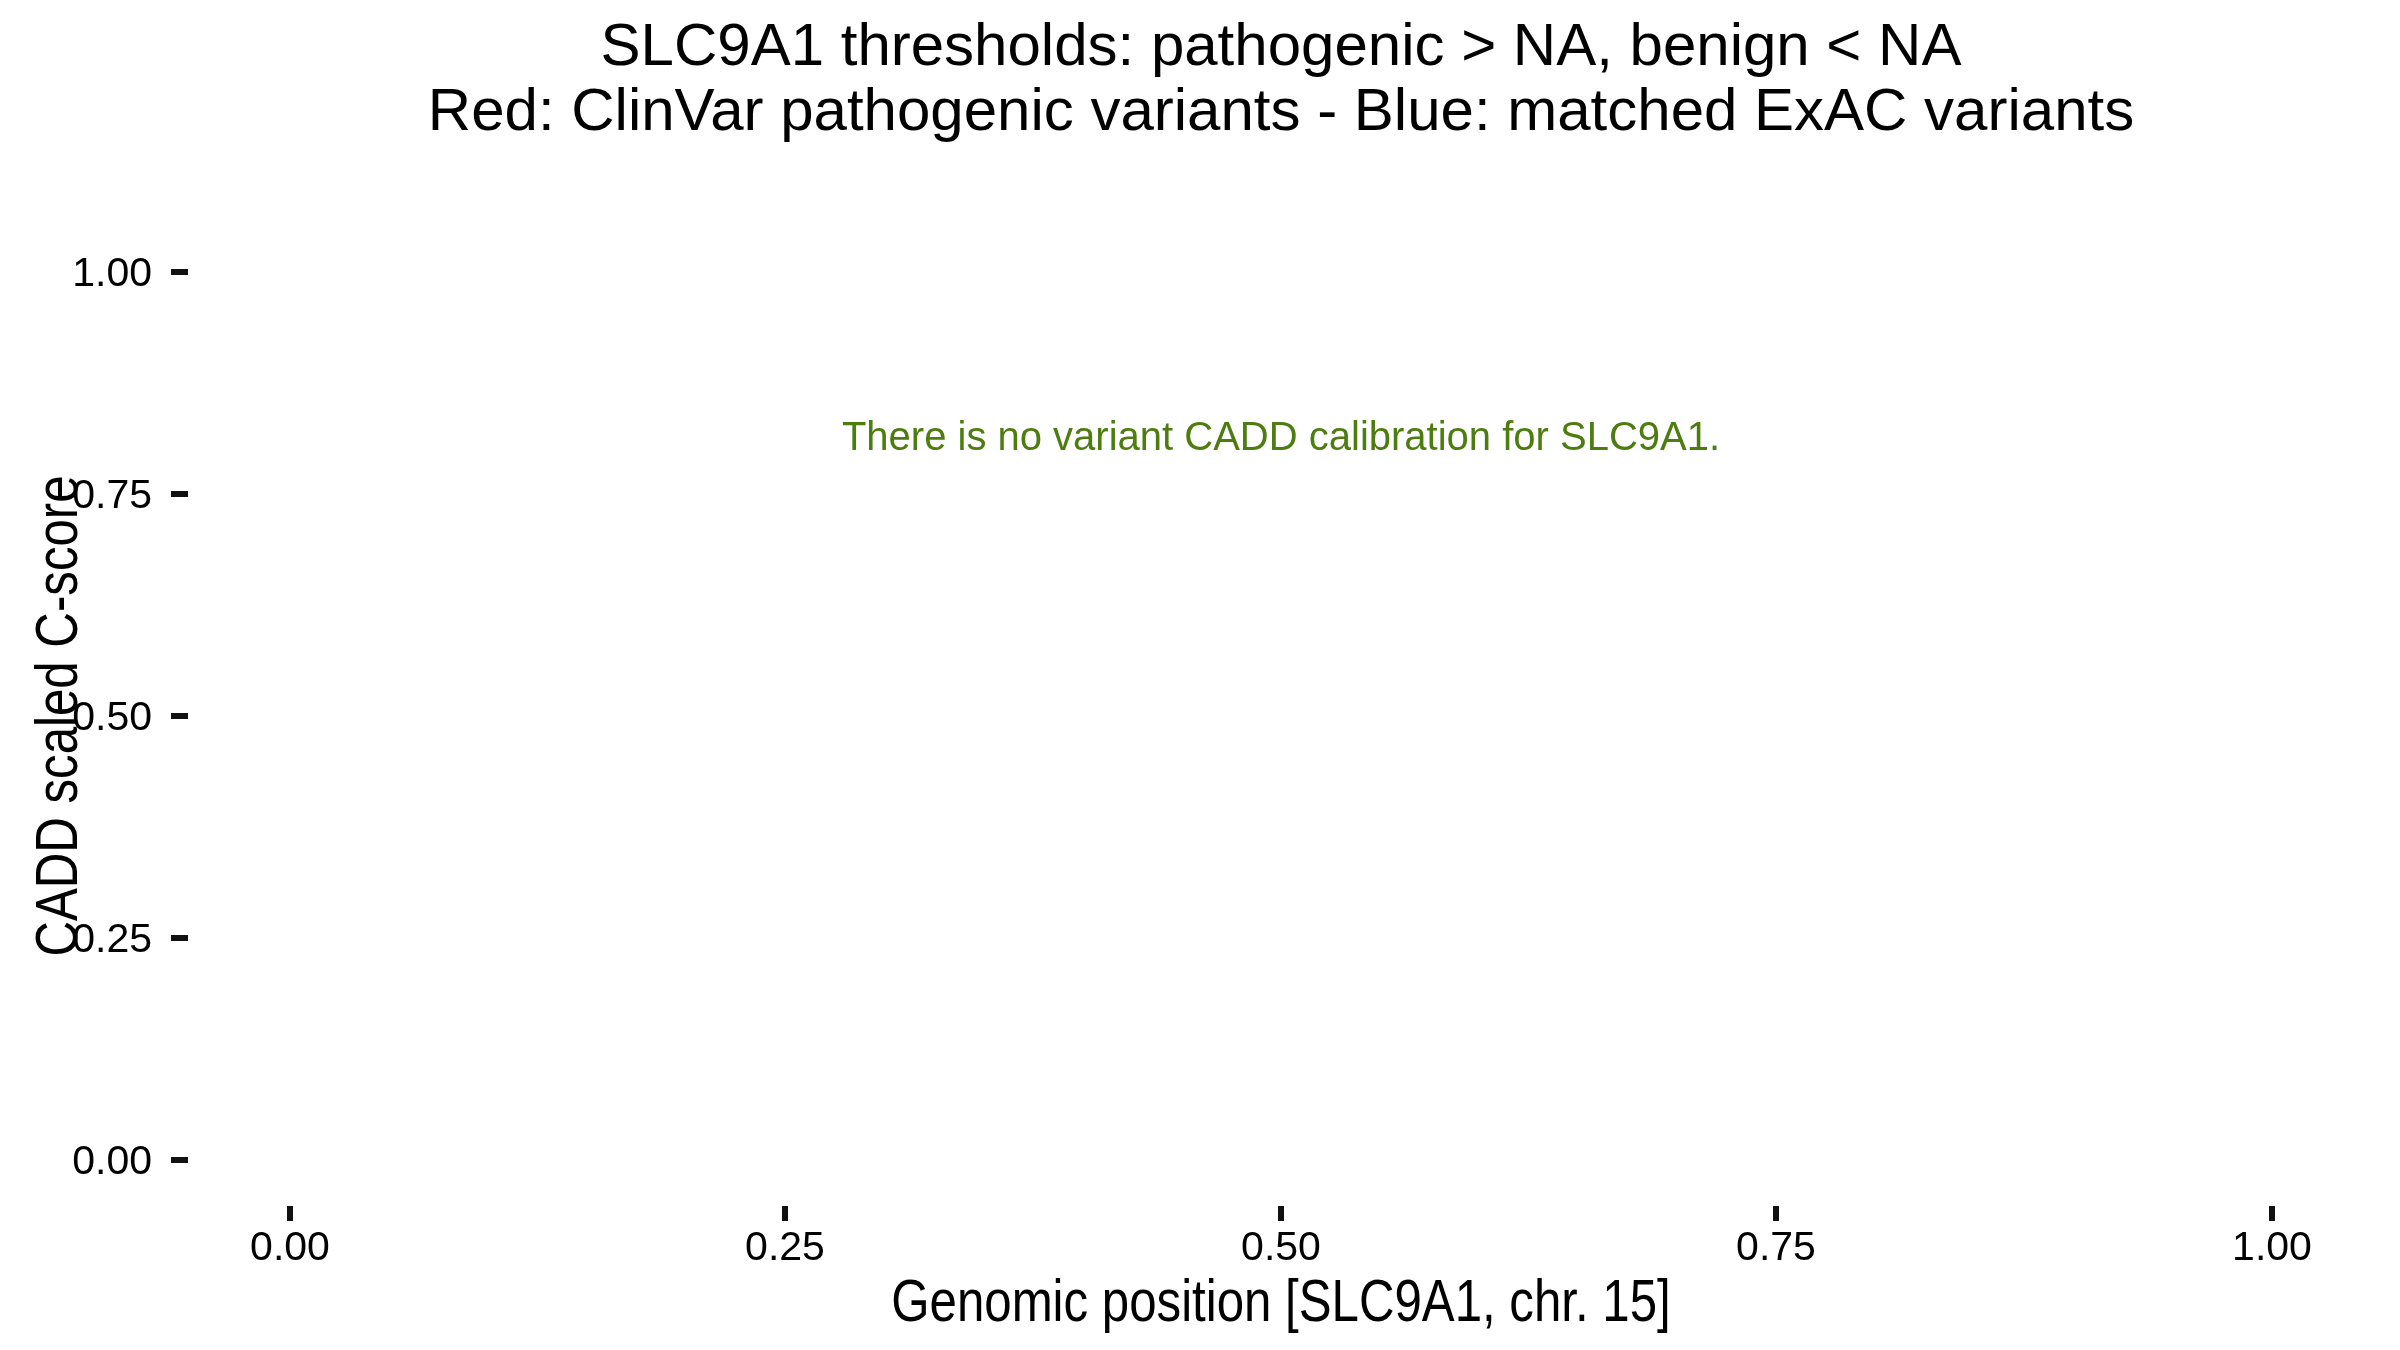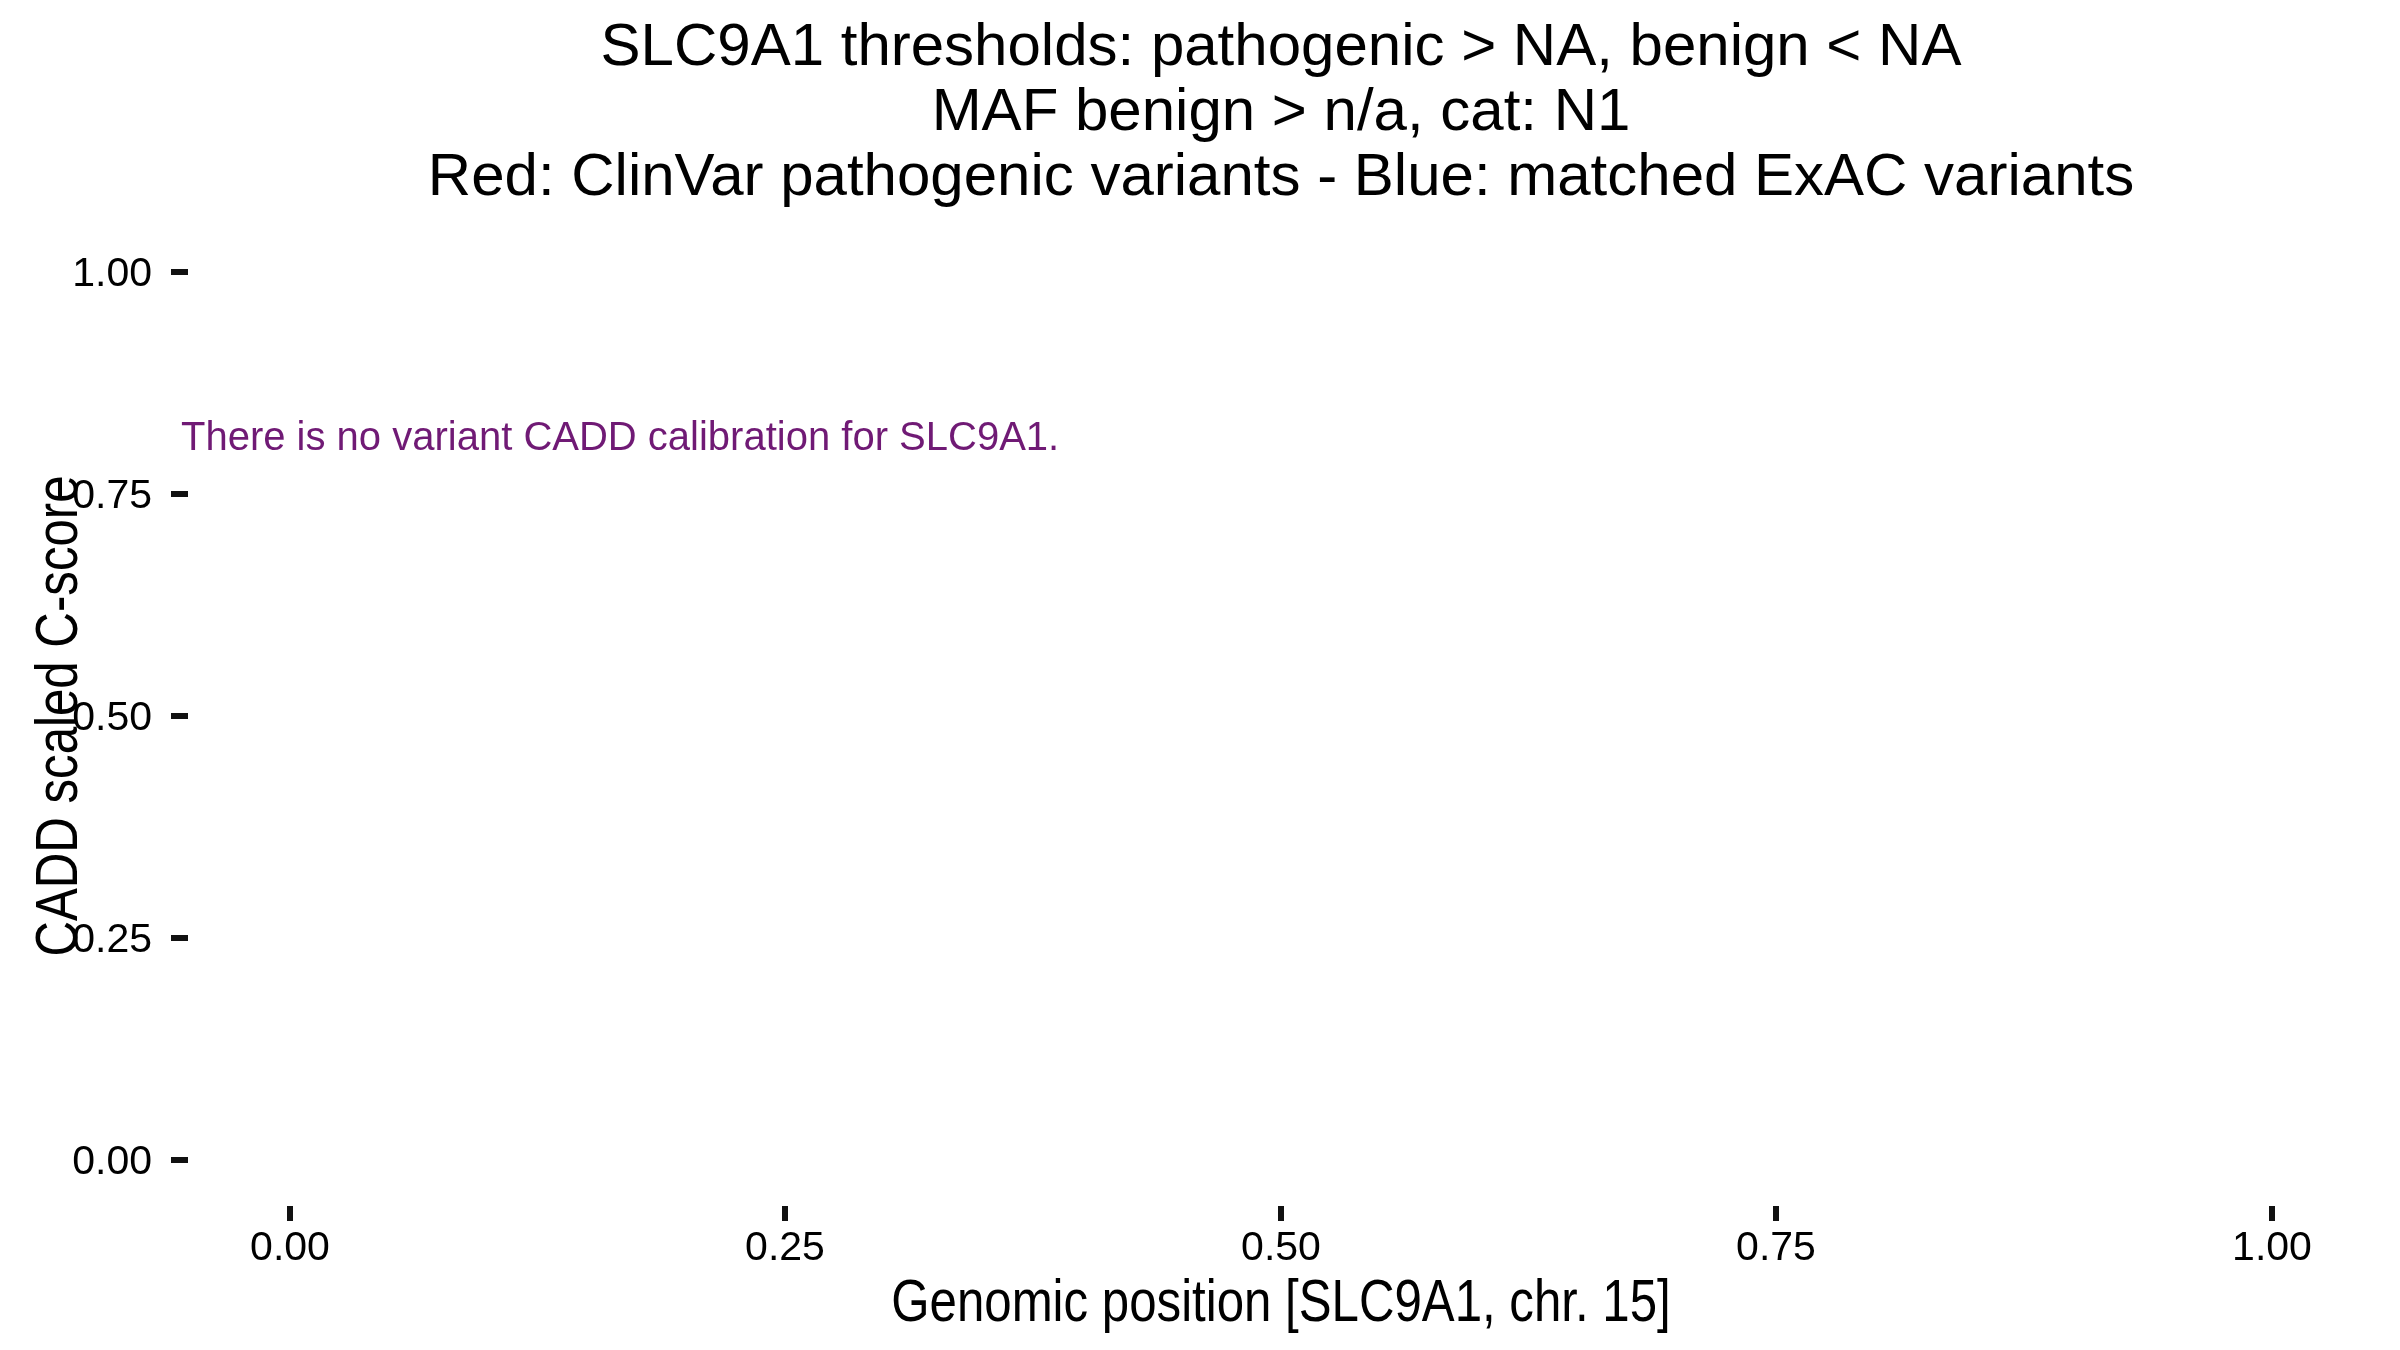--- a/index.html
+++ b/index.html
@@ -24,23 +24,24 @@
       text-align: center;
       font-size: 60px;
       line-height: 65px;
       color: #000000;
     }
     .annotation-block {
       position: absolute;
       left: 181px;
       top: 403px;
       width: 2200px;
+      text-align: center;
       font-size: 40px;
       line-height: 66px;
-      color: #701a75;
+      color: #4d7c0f;
     }
     .x-axis-title {
       position: absolute;
       left: 181px;
       top: 1266px;
       width: 2200px;
       text-align: center;
       font-size: 60px;
       line-height: 70px;
       transform: scaleX(0.82);
@@ -92,21 +93,20 @@
       color: #000000;
     }
   </style>
 </head>
 <body>
 
 <div id="plot-canvas">
 
   <div class="plot-title">
     <div>SLC9A1 thresholds: pathogenic &gt; NA, benign &lt; NA</div>
-    <div>MAF benign &gt; n/a, cat: N1</div>
     <div>Red: ClinVar pathogenic variants - Blue: matched ExAC variants</div>
   </div>
 
   <div class="annotation-block">
     <div>There is no variant CADD calibration for SLC9A1.</div>
   </div>
 
   <div class="y-axis-title">CADD scaled C-score</div>
 
   <div class="y-tick-mark" style="top: 269px;"></div>

